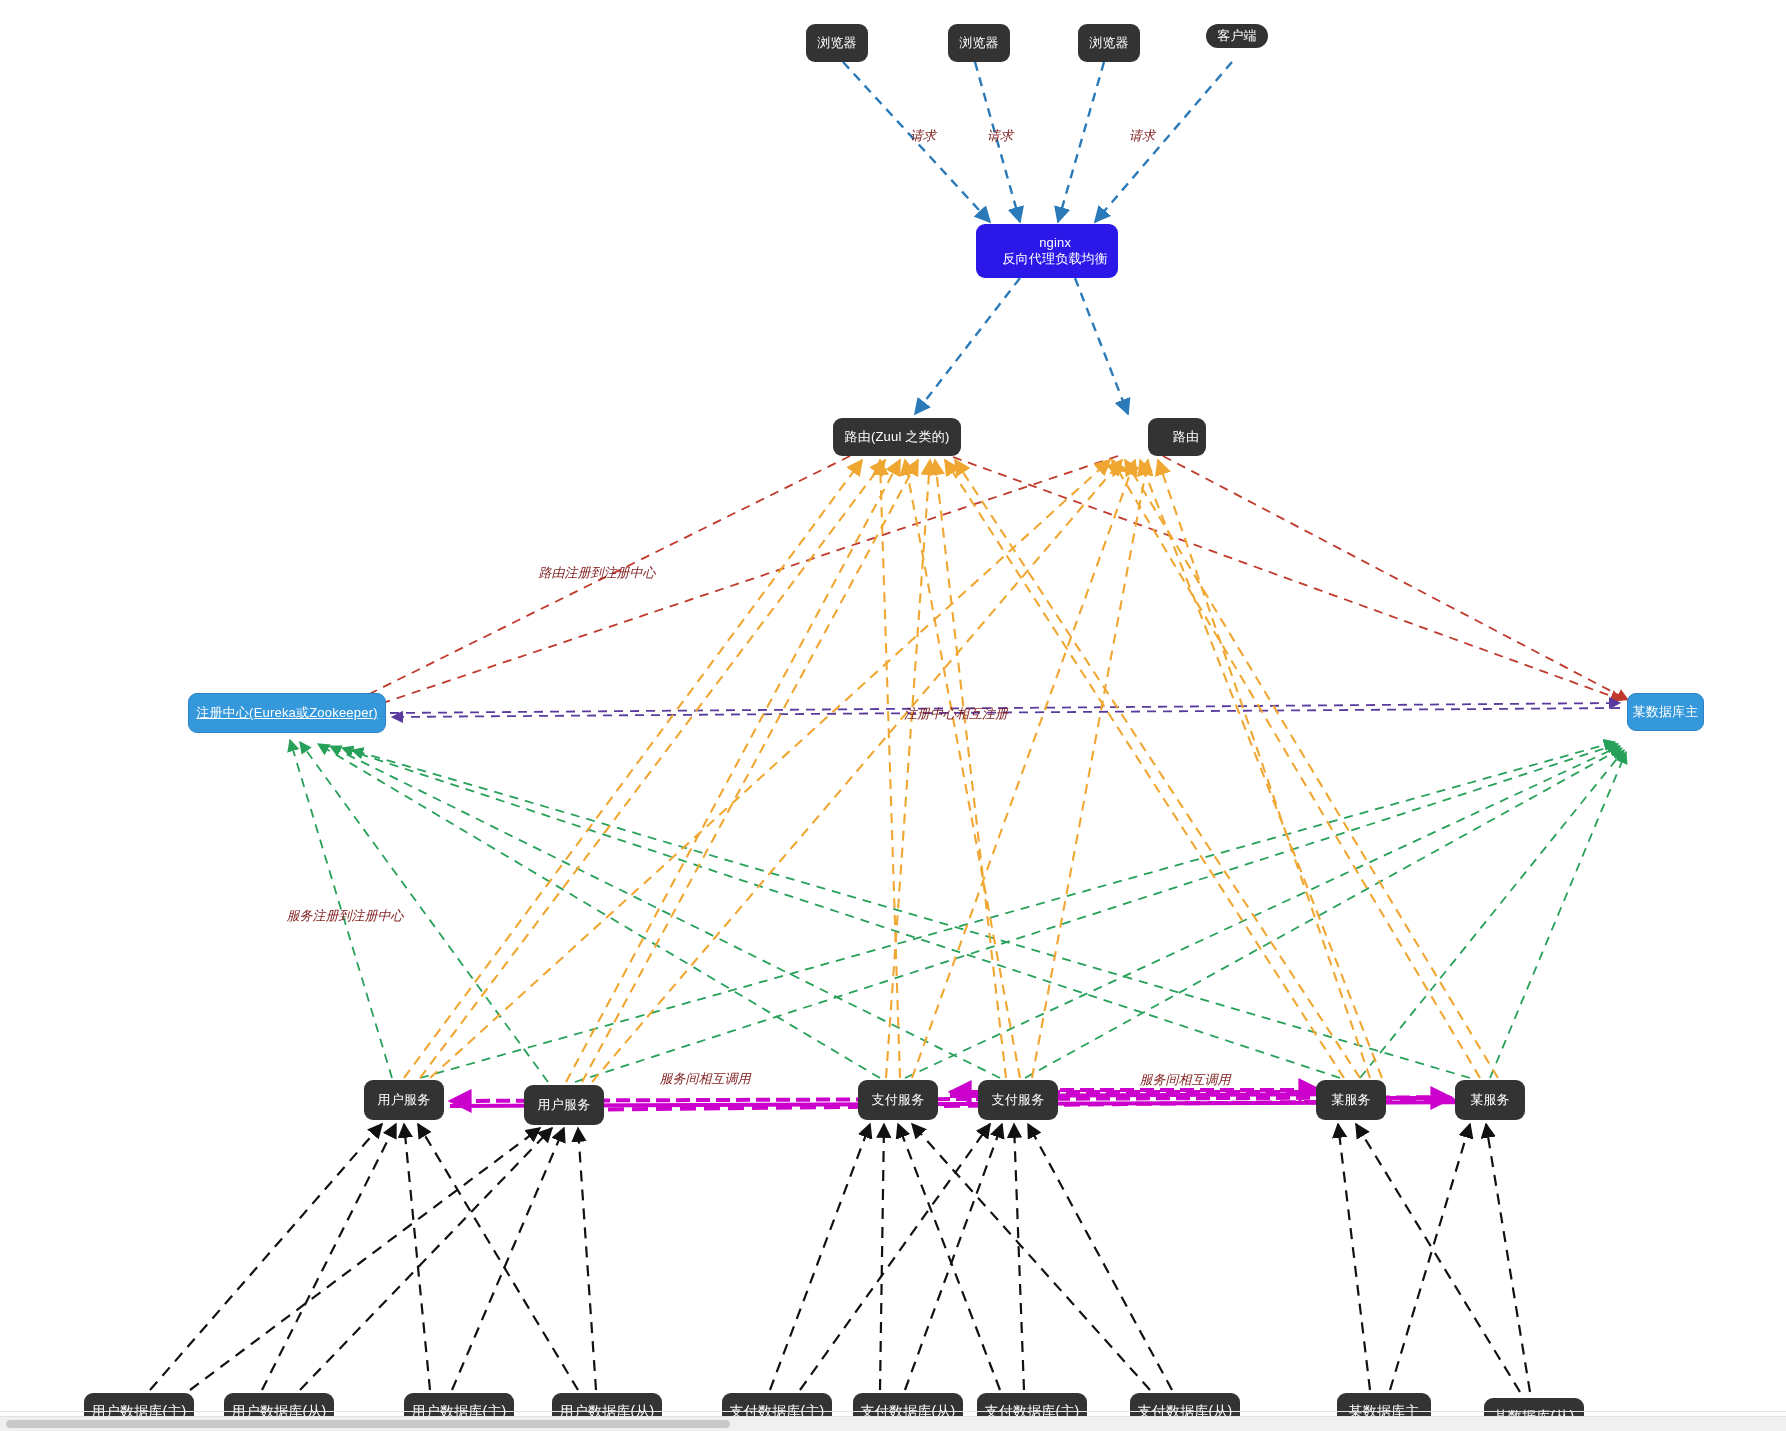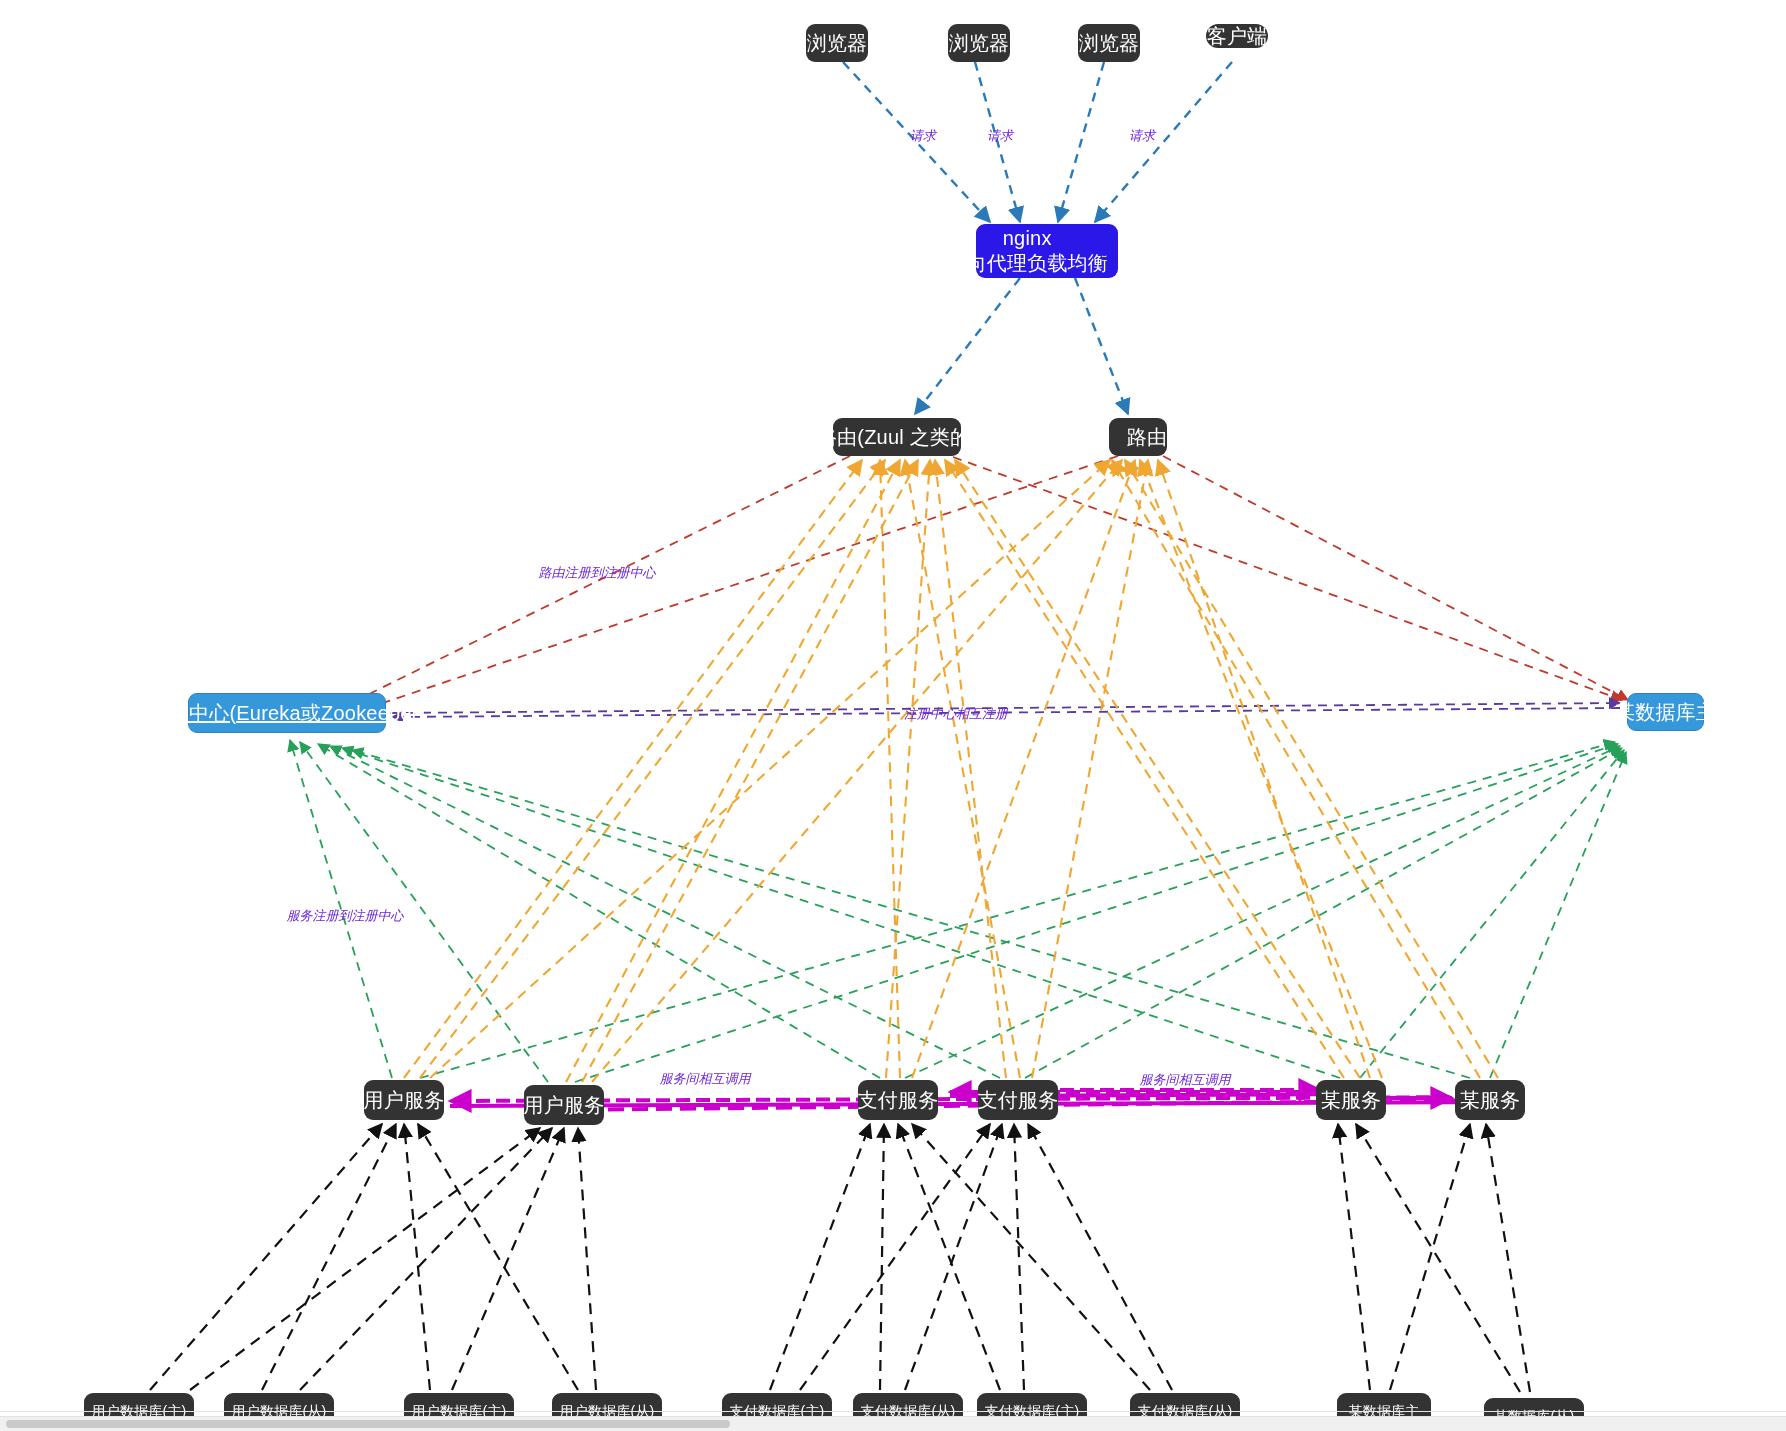--- a/index.html
+++ b/index.html
@@ -1,25 +1,25 @@
 <!DOCTYPE html>
 <html><head>
 <meta charset="utf-8">
 <style>
   html,body{margin:0;padding:0;background:#ffffff;}
   body{font-family:"Liberation Sans","DejaVu Sans",sans-serif;}
   #stage{position:relative;width:1786px;height:1431px;background:#ffffff;overflow:hidden;}
   #edges{position:absolute;left:0;top:0;width:1786px;height:1431px;}
   .node{position:absolute;box-sizing:border-box;display:flex;align-items:center;justify-content:center;
-        text-align:center;border-radius:9px;color:#ffffff;font-size:20px;line-height:1.25;
+        text-align:center;border-radius:9px;color:#ffffff;font-size:13px;line-height:1.25;
         padding:6px 10px;white-space:pre;letter-spacing:.2px;}
   .n-dark{background:#333333;}
   .n-blue{background:#2b18e8;}
   .n-lblue{background:#3498db;border:1px solid #2c82c9;}
-  .edge-label{position:absolute;font-size:13px;font-style:italic;color:#6d28d9;white-space:nowrap;
+  .edge-label{position:absolute;font-size:13px;font-style:italic;color:#7f1d1d;white-space:nowrap;
         transform:translate(-50%,-50%);font-family:"Liberation Sans","DejaVu Sans",sans-serif;}
   .scrollbar-h{position:absolute;left:0;bottom:0;width:1786px;height:14px;background:#f0f0f0;border-top:1px solid #e2e2e2;}
   .scrollbar-h .thumb{position:absolute;left:6px;top:3px;height:8px;width:724px;background:#c9c9c9;border-radius:4px;}
   .rule{position:absolute;left:0;top:1411px;width:1786px;height:1px;background:#e4e4e4;}
 </style>
 </head>
 <body>
 
 <div id="stage">
 
@@ -144,21 +144,21 @@
 
   <div class="node n-dark" style="left:806px;top:24px;width:62px;height:38px;"><span>浏览器</span></div>
   <div class="node n-dark" style="left:948px;top:24px;width:62px;height:38px;"><span>浏览器</span></div>
   <div class="node n-dark" style="left:1078px;top:24px;width:62px;height:38px;"><span>浏览器</span></div>
   <div class="node n-dark" style="left:1206px;top:24px;width:62px;height:24px;border-radius:15px;"><span>客户端</span></div>
 
   <div class="node n-blue" style="left:976px;top:224px;width:142px;height:54px;justify-content:flex-end;"><span>nginx
 反向代理负载均衡</span></div>
 
   <div class="node n-dark" style="left:833px;top:418px;width:128px;height:38px;"><span>路由(Zuul 之类的)</span></div>
-  <div class="node n-dark" style="left:1109px;top:418px;width:58px;height:38px;padding-left:28px;"><span>路由</span></div>
+  <div class="node n-dark" style="left:1148px;top:418px;width:58px;height:38px;padding-left:28px;"><span>路由</span></div>
 
   <div class="node n-lblue" style="left:188px;top:693px;width:198px;height:40px;text-decoration:underline;"><span>注册中心(Eureka或Zookeeper)</span></div>
   <div class="node n-lblue" style="left:1627px;top:693px;width:77px;height:38px;"><span>某数据库主</span></div>
 
   <div class="node n-dark" style="left:364px;top:1080px;width:80px;height:40px;"><span>用户服务</span></div>
   <div class="node n-dark" style="left:524px;top:1085px;width:80px;height:40px;"><span>用户服务</span></div>
   <div class="node n-dark" style="left:858px;top:1080px;width:80px;height:40px;"><span>支付服务</span></div>
   <div class="node n-dark" style="left:978px;top:1080px;width:80px;height:40px;"><span>支付服务</span></div>
   <div class="node n-dark" style="left:1316px;top:1080px;width:70px;height:40px;"><span>某服务</span></div>
   <div class="node n-dark" style="left:1455px;top:1080px;width:70px;height:40px;"><span>某服务</span></div>

